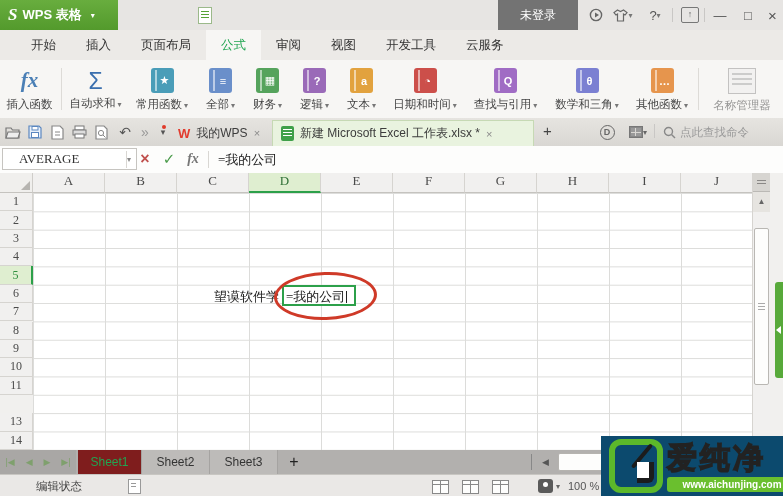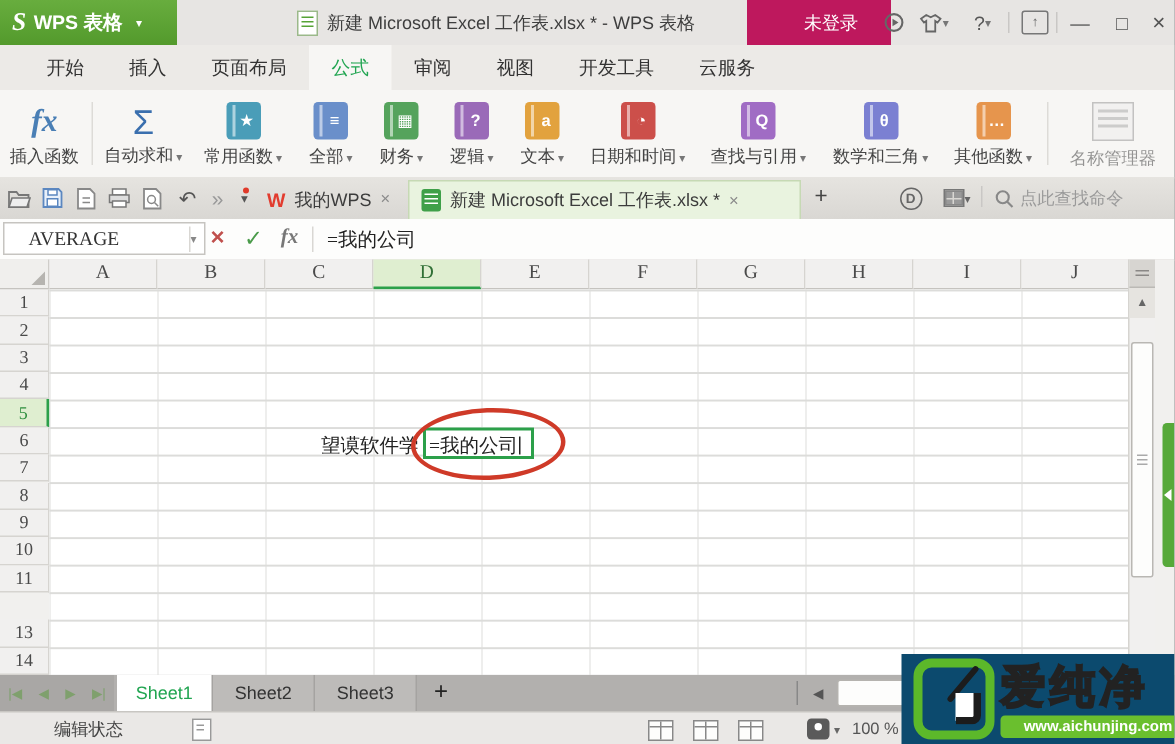--- a/index.html
+++ b/index.html
@@ -10,22 +10,22 @@
   
   .titlebar{position:absolute;left:0;top:0;width:783px;height:30px;background:#e7e5e3;}
   .wpsbtn{position:absolute;left:0;top:0;width:118px;height:30px;background:linear-gradient(#68ad3e,#539a2c);
           color:#fff;display:flex;align-items:center;gap:5px;padding-left:8px;box-sizing:border-box;}
   .wpsbtn .s{font:italic bold 17px "Liberation Serif",serif;}
   .wpsbtn .nm{font-weight:bold;font-size:13px;}
   .wpsbtn .dd{font-size:8px;margin-left:4px;}
   .doctitle{position:absolute;left:198px;top:0;height:30px;display:flex;align-items:center;gap:6px;color:#3e3e3e;font-size:12px;}
   .docicon{width:12px;height:15px;background:#fff;border:1px solid #9bb98a;position:relative;}
   .docicon:before{content:"";position:absolute;left:2px;top:3px;width:8px;height:1px;background:#56a335;box-shadow:0 3px 0 #56a335,0 6px 0 #56a335;}
-  .loginbtn{position:absolute;left:498px;top:0;width:80px;height:30px;background:#be185d;color:#fff;
-            display:flex;align-items:center;justify-content:center;font-size:12px;padding-left:16px;}
+  .loginbtn{position:absolute;left:498px;top:0;width:80px;height:30px;background:#737373;color:#fff;
+            display:flex;align-items:center;justify-content:center;font-size:12px;}
   .tbico{position:absolute;top:0;height:30px;display:flex;align-items:center;justify-content:center;color:#666;}
   .tbsep{position:absolute;top:8px;width:1px;height:14px;background:#c9c7c5;}
   .upbox{width:16px;height:14px;border:1px solid #777;border-radius:2px;font-size:9px;line-height:13px;text-align:center;color:#666;}
   .winbtn{font-size:13px;color:#555;}
 
   
   .menurow{position:absolute;left:0;top:30px;width:783px;height:30px;background:#eceae7;display:flex;align-items:stretch;padding-left:16px;}
   .mtab{display:flex;align-items:center;padding:0 15px;font-size:12.5px;color:#333;cursor:default;}
   .mtab.active{background:#f7f6f4;color:#21a551;}
 
@@ -103,21 +103,21 @@
   .vthumb{position:absolute;left:1px;top:55px;width:15px;height:157px;background:#fdfdfc;border:1px solid #b9b7b3;border-radius:2px;box-sizing:border-box;}
   .vthumb:before{content:"";position:absolute;left:3px;top:74px;width:7px;height:1px;background:#aaa;box-shadow:0 3px 0 #aaa,0 6px 0 #aaa;}
   .sidestrip{position:absolute;left:775px;top:109px;width:8px;height:96px;background:#57a93a;border-radius:3px 0 0 3px;}
   .sidestrip:before{content:"";position:absolute;left:1px;top:44px;border-top:4px solid transparent;border-bottom:4px solid transparent;border-right:5px solid #fff;}
 
   
   .sheetbar{position:absolute;left:0;top:450px;width:783px;height:24px;background:#b2b0ae;}
   .navarrows{position:absolute;left:0;top:0;width:76px;height:24px;background:#a9a7a5;display:flex;align-items:center;justify-content:space-around;
              color:#7fa06d;font-size:9px;}
   .sheettab{position:absolute;top:0;height:24px;display:flex;align-items:center;justify-content:center;font-size:12px;color:#333;background:#bdbbb9;border-right:1px solid #a5a3a1;box-sizing:border-box;}
-  .sheettab.active{background:#ffffff;color:#21a551;}
+  .sheettab.active{background:#7f1d1d;color:#21a551;}
   .addsheet{position:absolute;left:283px;top:1px;width:22px;height:22px;font-size:16px;color:#222;text-align:center;line-height:22px;}
   .hsplit{position:absolute;left:531px;top:4px;width:1px;height:16px;background:#888;}
   .hleft{position:absolute;left:542px;top:7px;font-size:9px;color:#555;}
   .hthumb{position:absolute;left:558px;top:3px;width:190px;height:18px;background:#fdfdfc;border:1px solid #b5b3af;border-radius:2px;box-sizing:border-box;}
 
   
   .statusbar{position:absolute;left:0;top:474px;width:783px;height:22px;background:#eae8e6;border-top:1px solid #c8c6c2;box-sizing:border-box;}
   .statusmode{position:absolute;left:36px;top:4px;font-size:11.5px;color:#444;}
   .statico{position:absolute;left:128px;top:4px;width:11px;height:13px;border:1px solid #999;background:#fff;}
   .statico:before{content:"";position:absolute;left:2px;top:3px;width:5px;height:1px;background:#999;box-shadow:0 3px 0 #999;}
@@ -144,21 +144,20 @@
 <div class="app">
 
   <div class="titlebar">
     <div class="wpsbtn">
       <span class="s">S</span>
       <span class="nm">WPS 表格</span>
       <span class="dd">▾</span>
     </div>
     <div class="doctitle">
       <span class="docicon"></span>
-      <span>新建 Microsoft Excel 工作表.xlsx * - WPS 表格</span>
     </div>
     <div class="loginbtn">未登录</div>
     <div class="tbico" style="left:586px;width:20px;">
       <svg width="14" height="14" viewBox="0 0 14 14">
           <circle cx="7" cy="7" r="5.6" fill="none" stroke="#666" stroke-width="1.4"></circle>
           <path d="M6 4.5l4 2.5-4 2.5z" fill="#666"></path>
         </svg>
     </div>
     <div class="tbico" style="left:610px;width:26px;">
       <svg width="15" height="13" viewBox="0 0 15 13">

